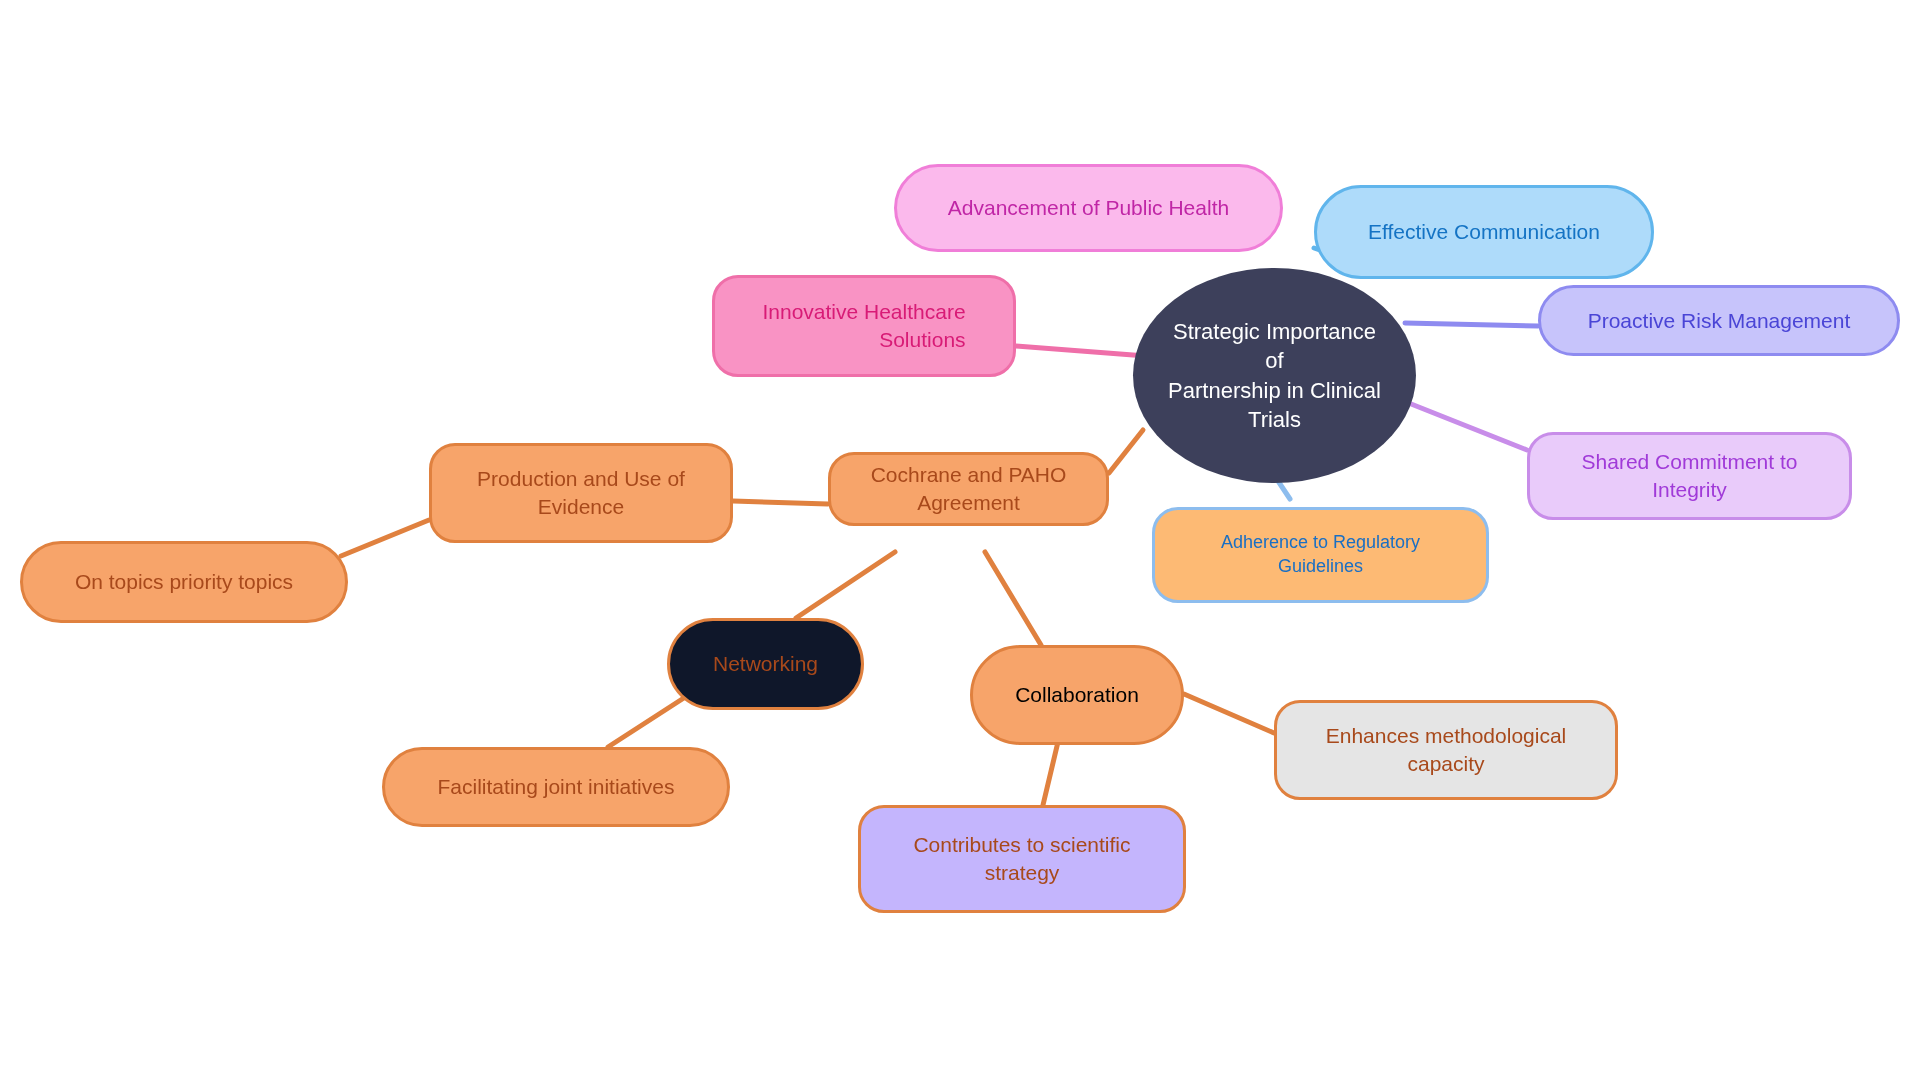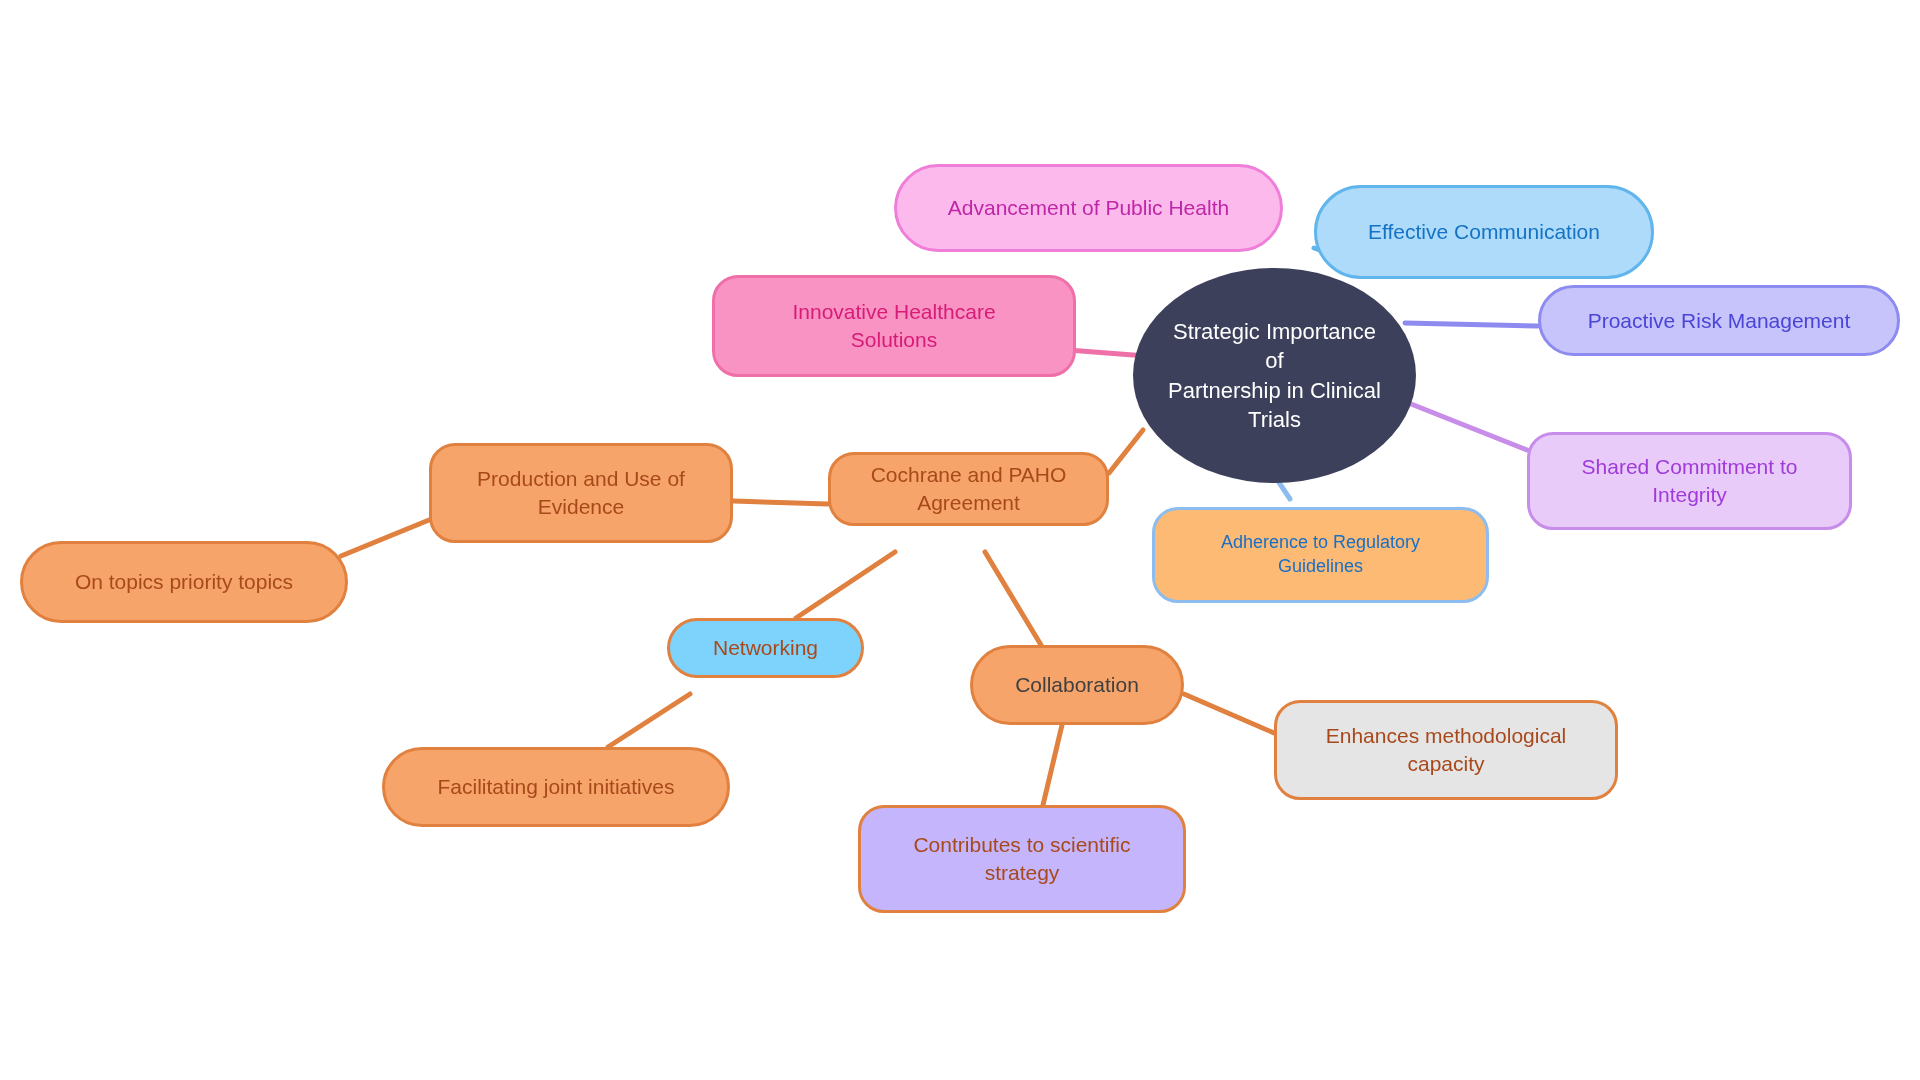--- a/index.html
+++ b/index.html
@@ -73,34 +73,34 @@
         <path class="edge" d="M 690,694 L 608,747" stroke="#e0813f" stroke-width="5"></path>
         <path class="edge" d="M 985,552 L 1041,645" stroke="#e0813f" stroke-width="5"></path>
         <path class="edge" d="M 1184,694 L 1274,733" stroke="#e0813f" stroke-width="5"></path>
         <path class="edge" d="M 1062,725 L 1043,805" stroke="#e0813f" stroke-width="5"></path>
       </g>
   </svg>
   <div id="nodes-layer">
       <div class="node root" style="left: 1133px; top: 268px; width: 283px; height: 215px; background: rgb(61, 64, 91); border-color: rgb(61, 64, 91); color: rgb(255, 255, 255); font-size: 22px;">Strategic Importance of
 Partnership in Clinical Trials</div>
       <div class="node pill" style="left: 894px; top: 164px; width: 389px; height: 88px; background: rgb(251, 185, 236); border-color: rgb(240, 126, 216); color: rgb(192, 38, 166); font-size: 21px;">Advancement of Public Health</div>
-      <div class="node rounded" style="left: 712px; top: 275px; width: 364px; height: 102px; background: rgb(249, 147, 196); border-color: rgb(239, 111, 169); color: rgb(216, 27, 118); font-size: 21px;">Innovative Healthcare
+      <div class="node rounded" style="left: 712px; top: 275px; width: 304px; height: 102px; background: rgb(249, 147, 196); border-color: rgb(239, 111, 169); color: rgb(216, 27, 118); font-size: 21px; text-align: right;">Innovative Healthcare
 Solutions</div>
       <div class="node pill" style="left: 1314px; top: 185px; width: 340px; height: 94px; background: rgb(174, 219, 250); border-color: rgb(96, 181, 236); color: rgb(20, 115, 196); font-size: 21px;">Effective Communication</div>
       <div class="node pill" style="left: 1538px; top: 285px; width: 362px; height: 71px; background: rgb(199, 196, 251); border-color: rgb(142, 139, 240); color: rgb(74, 69, 214); font-size: 21px;">Proactive Risk Management</div>
-      <div class="node rounded" style="left: 1527px; top: 432px; width: 325px; height: 98px; background: rgb(233, 203, 250); border-color: rgb(200, 141, 233); color: rgb(160, 58, 216); font-size: 21px;">Shared Commitment to
+      <div class="node rounded" style="left: 1527px; top: 432px; width: 325px; height: 88px; background: rgb(233, 203, 250); border-color: rgb(200, 141, 233); color: rgb(160, 58, 216); font-size: 21px;">Shared Commitment to
 Integrity</div>
       <div class="node rounded" style="left: 1152px; top: 499px; width: 337px; height: 96px; background: #fdba74; border-color: rgb(141, 189, 238); color: rgb(26, 111, 196); font-size: 18px; margin-top: 8px;">Adherence to Regulatory
 Guidelines</div>
       <div class="node rounded" style="left: 828px; top: 452px; width: 281px; height: 74px; background: rgb(247, 164, 106); border-color: rgb(224, 129, 63); color: rgb(168, 73, 27); font-size: 21px;">Cochrane and PAHO
 Agreement</div>
       <div class="node rounded" style="left: 429px; top: 443px; width: 304px; height: 100px; background: rgb(247, 164, 106); border-color: rgb(224, 129, 63); color: rgb(168, 73, 27); font-size: 21px;">Production and Use of
 Evidence</div>
       <div class="node pill" style="left: 20px; top: 541px; width: 328px; height: 82px; background: rgb(247, 164, 106); border-color: rgb(224, 129, 63); color: rgb(168, 73, 27); font-size: 21px;">On topics priority topics</div>
-      <div class="node pill" style="left: 667px; top: 618px; width: 197px; height: 60px; background: #7dd3fc; border-color: rgb(224, 129, 63); color: rgb(168, 73, 27); font-size: 21px;">Networking</div>
+      <div class="node pill" style="left: 667px; top: 618px; width: 197px; height: 92px; background: #0f172a; border-color: rgb(224, 129, 63); color: rgb(168, 73, 27); font-size: 21px;">Networking</div>
       <div class="node pill" style="left: 382px; top: 747px; width: 348px; height: 80px; background: rgb(247, 164, 106); border-color: rgb(224, 129, 63); color: rgb(168, 73, 27); font-size: 21px;">Facilitating joint initiatives</div>
-      <div class="node pill" style="left: 970px; top: 645px; width: 214px; height: 80px; background: rgb(247, 164, 106); border-color: rgb(224, 129, 63); color: #404040; font-size: 21px;">Collaboration</div>
+      <div class="node pill" style="left: 970px; top: 645px; width: 214px; height: 100px; background: rgb(247, 164, 106); border-color: rgb(224, 129, 63); color: #000000; font-size: 21px;">Collaboration</div>
       <div class="node rounded" style="left: 1274px; top: 700px; width: 344px; height: 100px; background: #e5e5e5; border-color: rgb(224, 129, 63); color: rgb(168, 73, 27); font-size: 21px;">Enhances methodological
 capacity</div>
       <div class="node rounded" style="left: 858px; top: 805px; width: 328px; height: 108px; background: #c4b5fd; border-color: rgb(224, 129, 63); color: rgb(168, 73, 27); font-size: 21px;">Contributes to scientific
 strategy</div>
     </div>
 </div>
 
 </body></html>

